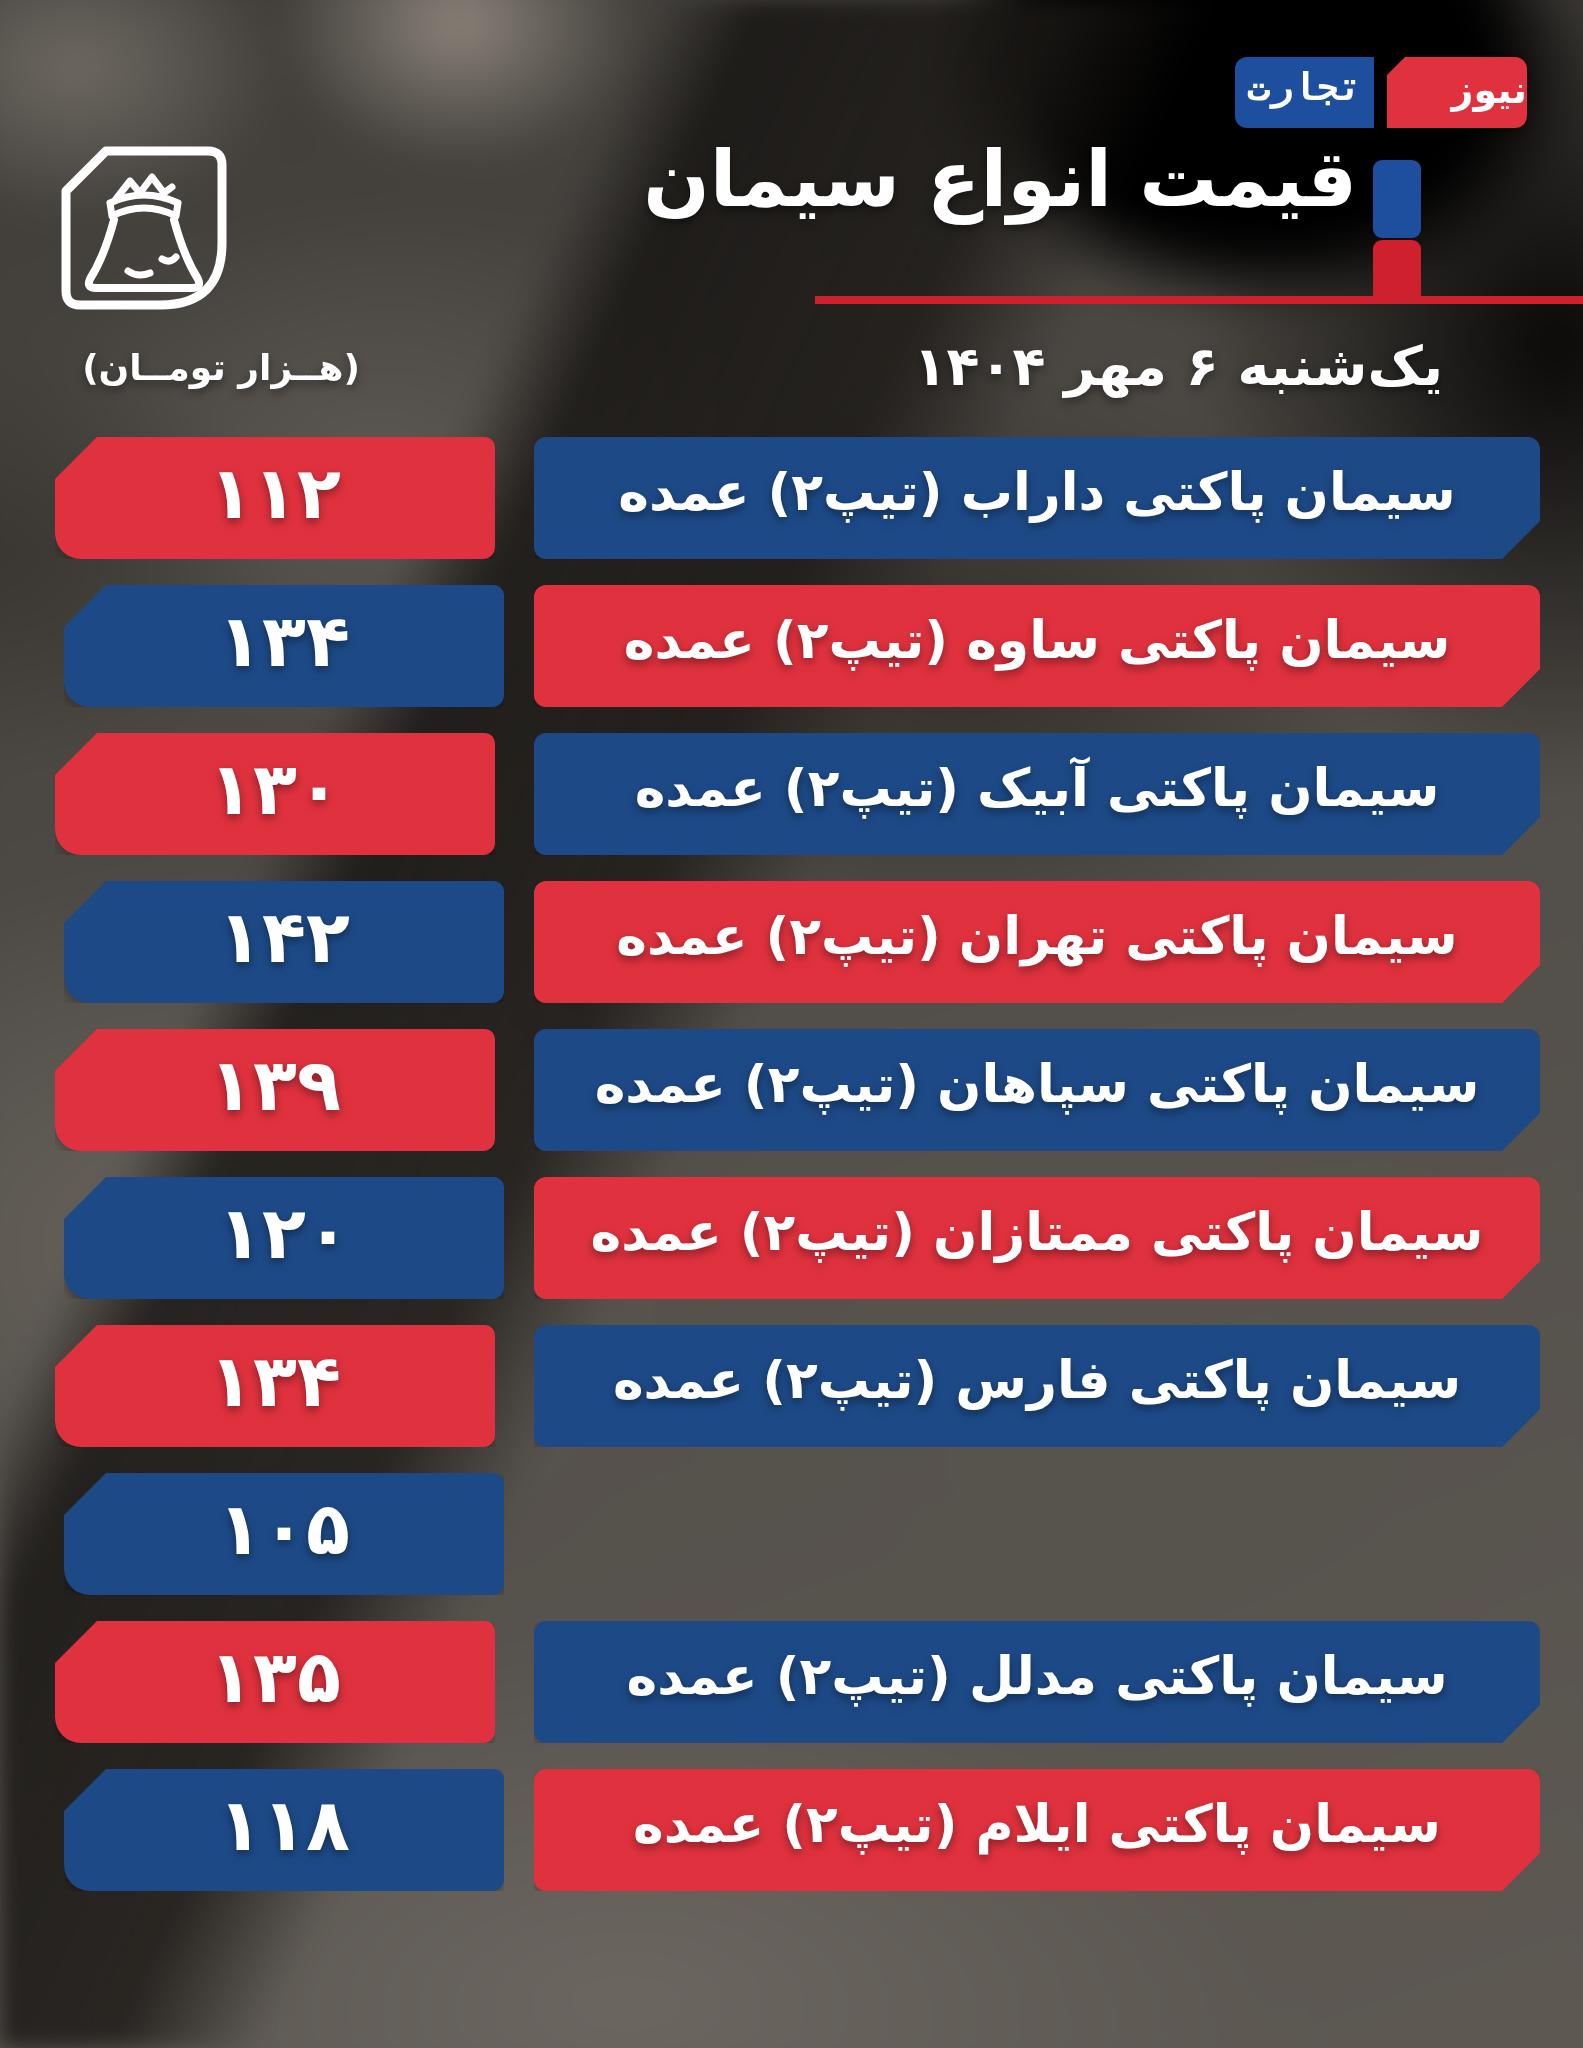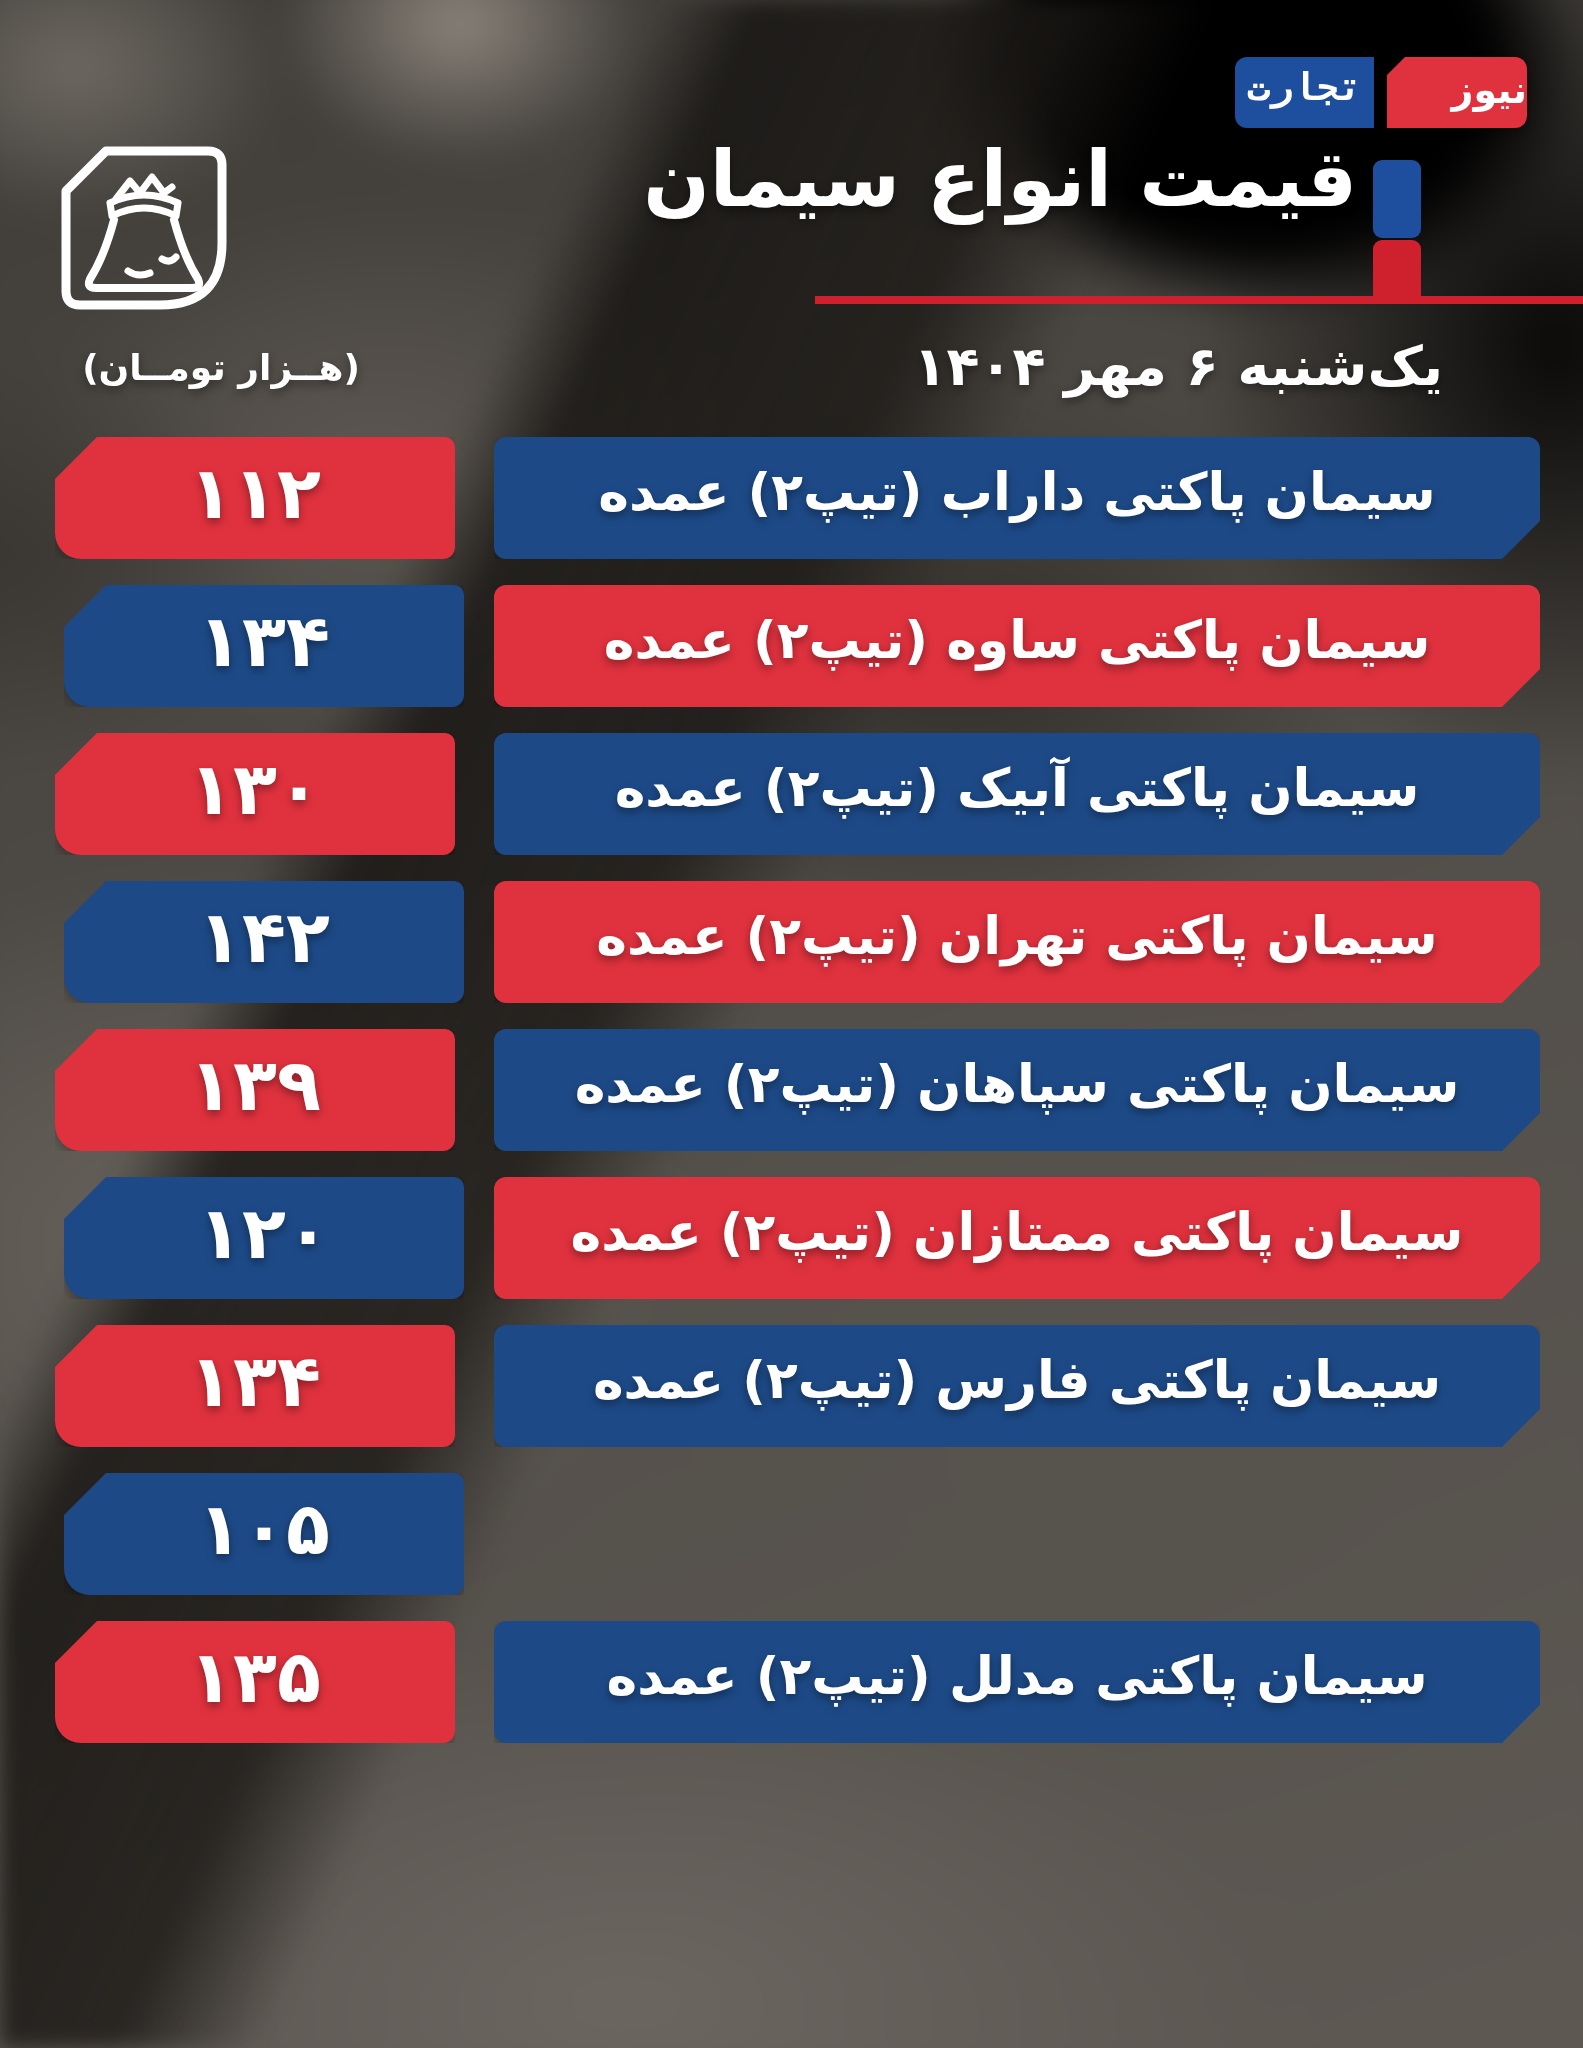--- a/index.html
+++ b/index.html
@@ -51,21 +51,21 @@
   .title-underline{position:absolute;top:296px;left:815px;right:0;height:8px;background:#cf202e;}
   .date{position:absolute;top:332px;right:140px;font-size:54px;line-height:1.3;white-space:nowrap;}
   
   .unit-icon{position:absolute;top:143px;left:58px;width:172px;height:170px;}
   .unit-note{position:absolute;top:346px;left:16px;width:410px;text-align:center;font-size:36px;line-height:1.2;white-space:nowrap;}
   
   .rows{position:absolute;top:437px;left:55px;width:1485px;display:flex;flex-direction:column;gap:26px;}
   .row{display:flex;flex-direction:row-reverse;gap:30px;height:122px;}
   .pill{display:flex;align-items:center;justify-content:center;box-shadow:0 4px 10px rgba(0,0,0,.25);}
   .pill.price{
-    width:400px;flex:none;
+    width:440px;flex:none;
     border-radius:8px 10px 12px 26px;
     clip-path:polygon(42px 0, 100% 0, 100% 100%, 0 100%, 0 42px);
   }
   .pill.name{
     flex:1;border-radius:12px;
     clip-path:polygon(0 0, 100% 0, 100% calc(100% - 38px), calc(100% - 38px) 100%, 0 100%);
   }
   .pill.red{background:#e0323e;}
   .pill.blue{background:#1d4a87;margin-left:9px;}
   .pill .price-txt{font-size:72px;line-height:1;padding-bottom:10px;}
@@ -178,15 +178,23 @@
 
     <div class="row">
       <div class="pill price red">
           <span class="price-txt txt">۱۳۵</span>
         </div>
       <div class="pill name blue">
           <span class="name-txt txt">سیمان پاکتی مدلل (تیپ۲) عمده</span>
         </div>
     </div>
 
+    <div class="row">
+      <div class="pill price blue">
+          <span class="price-txt txt">۱۱۸</span>
+        </div>
+      <div class="pill name red">
+          <span class="name-txt txt">سیمان پاکتی ایلام (تیپ۲) عمده</span>
+        </div>
+    </div>
 
   </div>
 </div>
 
 </body></html>

